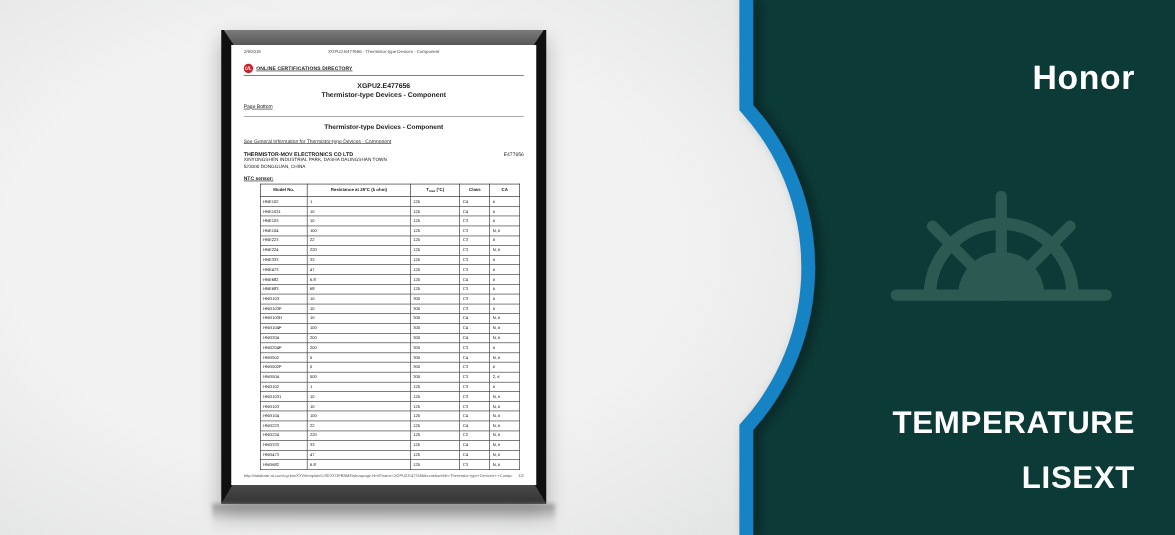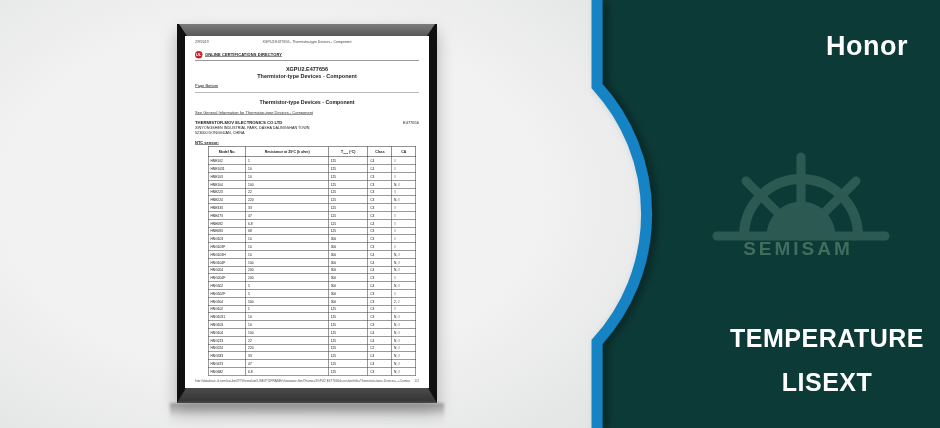--- a/index.html
+++ b/index.html
@@ -53,26 +53,26 @@
     color:#111;overflow:hidden;white-space:nowrap;}
   table.ntc th:nth-child(1){width:18%;} table.ntc th:nth-child(2){width:41%;}
   table.ntc th:nth-child(3){width:19%;} table.ntc th:nth-child(4){width:11%;}
   table.ntc th:nth-child(5){width:11%;}
   table.ntc sub{font-size:5px;}
   .footer-row{margin-top:6px;display:flex;justify-content:space-between;gap:8px;
     font-size:6.3px;color:#555;}
   .footer-row .url{max-width:430px;white-space:nowrap;overflow:hidden;}
 
   
-  .honor{position:absolute;right:32px;top:24px;text-align:right;color:#fff;
+  .honor{position:absolute;right:32px;top:40px;text-align:right;color:#fff;
     font-size:27px;font-weight:bold;line-height:44px;letter-spacing:.5px;}
   .wheel{position:absolute;left:703px;top:140px;opacity:.8;}
   .brand{position:absolute;left:703px;top:238px;width:190px;text-align:center;
     color:#45705f;font-size:19px;font-weight:bold;letter-spacing:3px;opacity:.95;}
-  .product{position:absolute;right:16px;top:316px;text-align:center;color:#fff;
+  .product{position:absolute;right:32px;top:316px;text-align:right;color:#fff;
     font-size:25px;font-weight:bold;line-height:44px;letter-spacing:.5px;}
 </style>
 </head>
 <body>
 
 <div class="stage">
 
   <svg class="bg" width="940" height="428" viewBox="0 0 940 428">
     <defs>
       <filter id="ds" x="-60%" y="-20%" width="220%" height="140%">
@@ -91,21 +91,20 @@
   <svg class="wheel" width="190" height="118" viewBox="0 0 190 118">
     <g stroke="#34625a" fill="#34625a">
       <path d="M41,96 A57,57 0 0 1 155,96" fill="none" stroke-width="10"></path>
       <line x1="98" y1="96" x2="98" y2="17" stroke-width="9" stroke-linecap="round"></line>
       <line x1="98" y1="96" x2="43" y2="41" stroke-width="9" stroke-linecap="round"></line>
       <line x1="98" y1="96" x2="153" y2="41" stroke-width="9" stroke-linecap="round"></line>
       <line x1="14" y1="96" x2="182" y2="96" stroke-width="9" stroke-linecap="round"></line>
       <path d="M64,96 A34,34 0 0 1 132,96 Z" stroke-width="1"></path>
     </g>
   </svg>
-  <div class="brand">SEMISAM</div>
 
   <div class="honor">
     <div>Honor</div>
   </div>
   <div class="product">
     <div>TEMPERATURE</div>
     <div>LISEXT</div>
   </div>
 
   <div class="frame">

